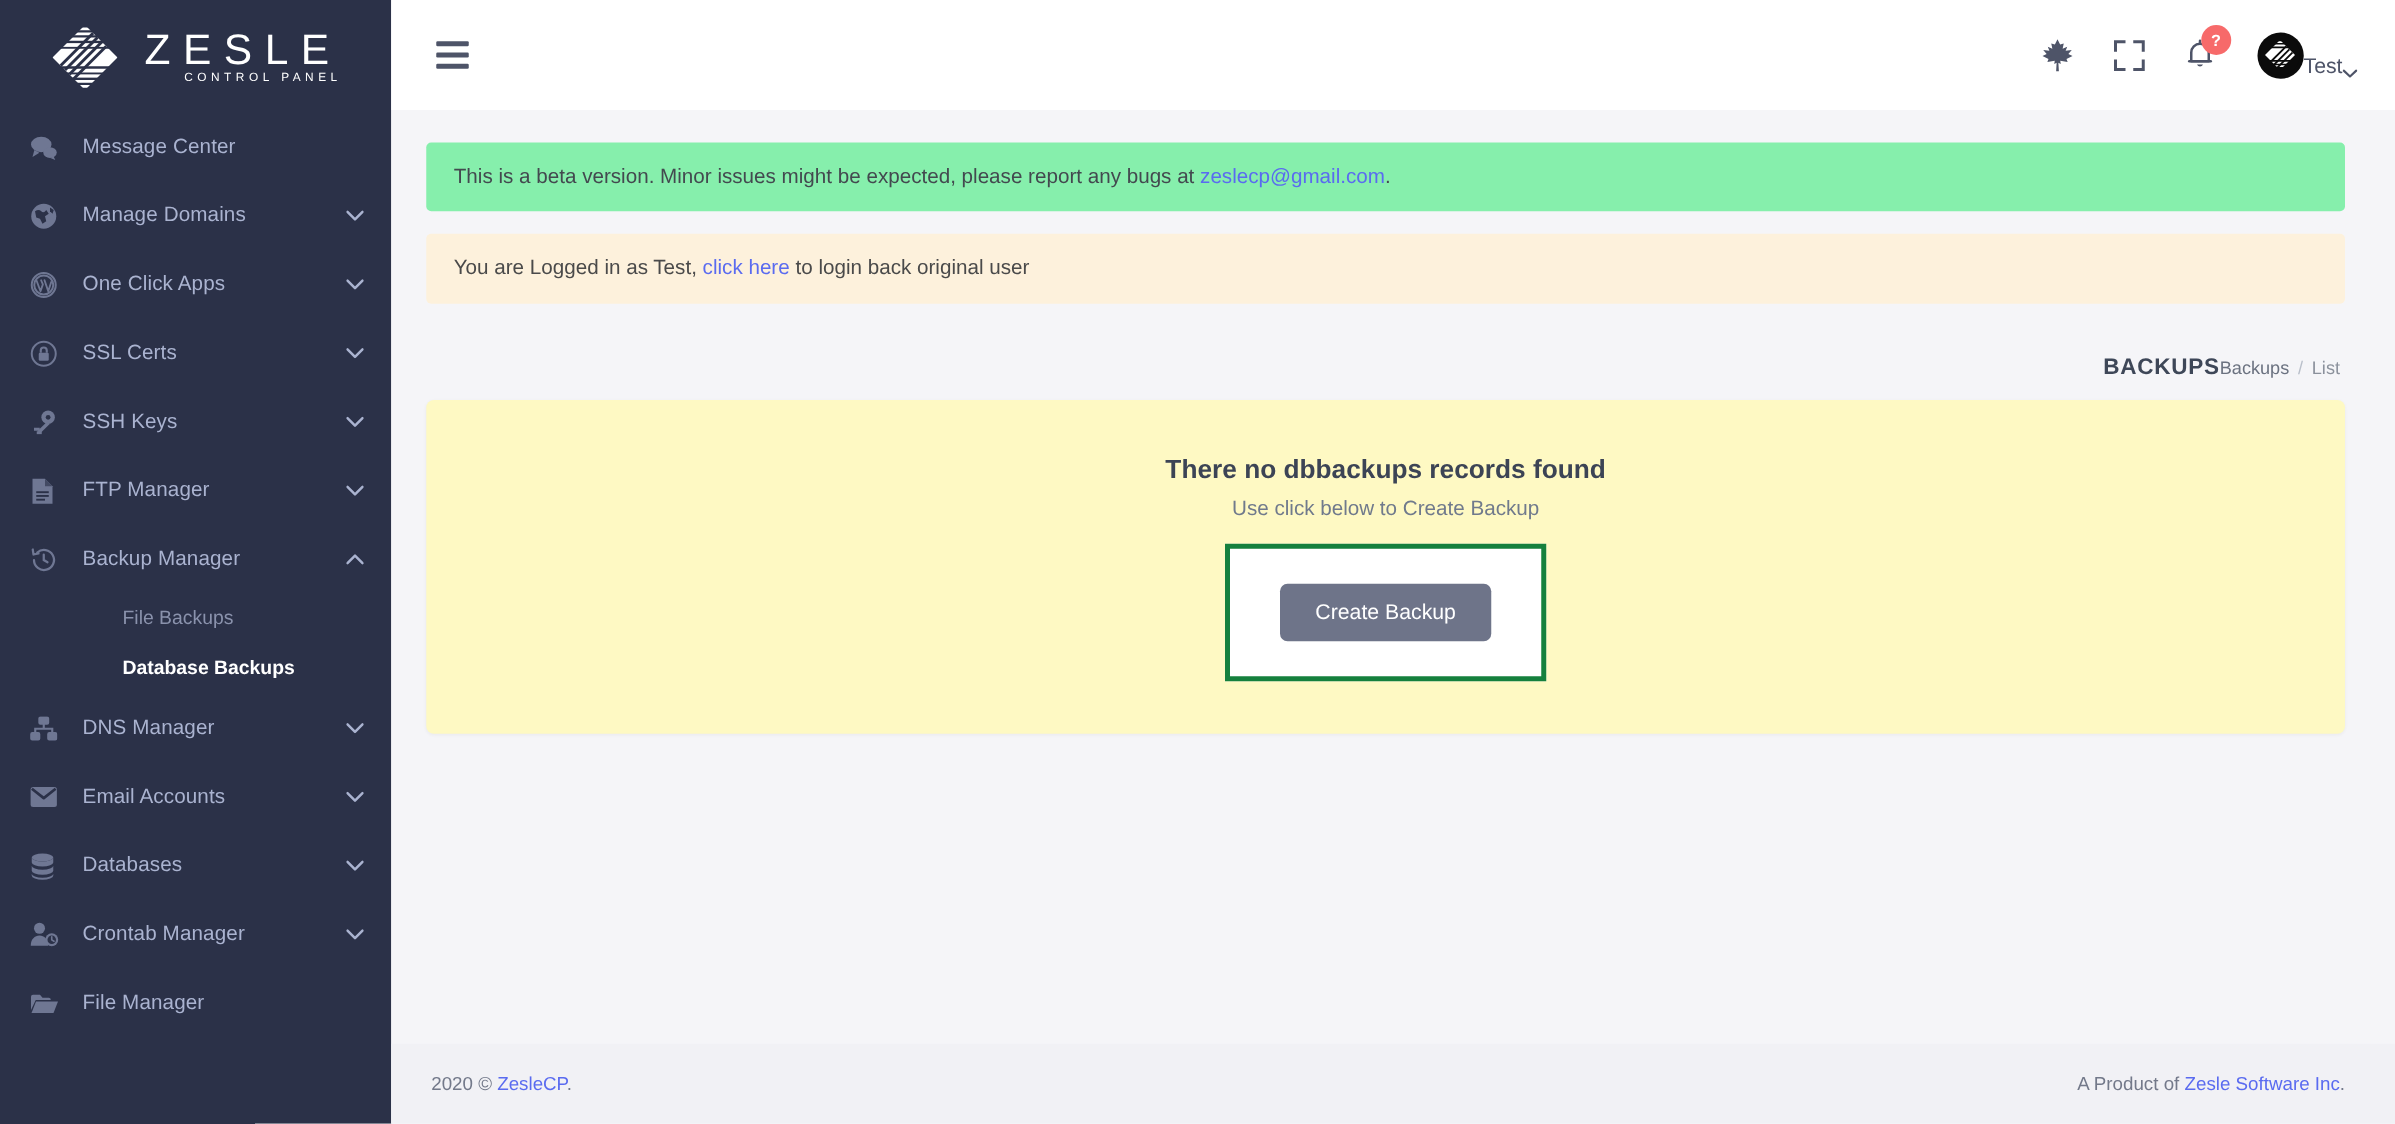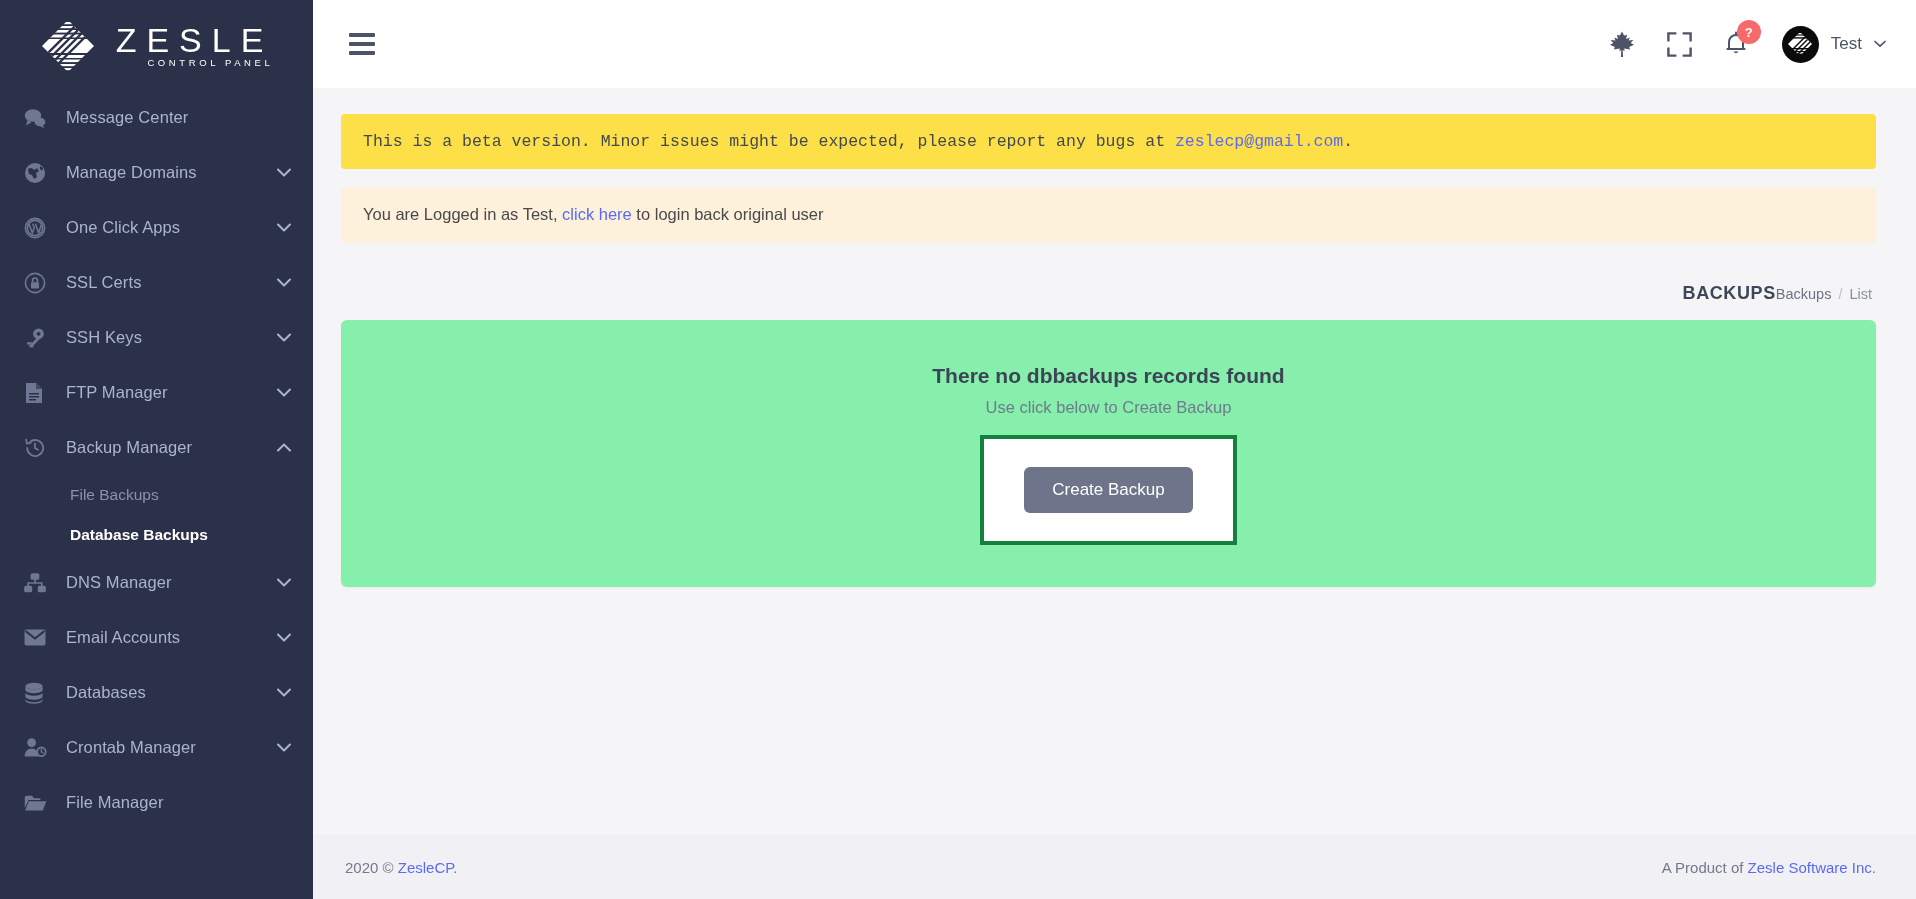--- a/index.html
+++ b/index.html
@@ -95,21 +95,21 @@
     width: 14px;
     height: 14px;
     flex: 0 0 auto;
     display: flex;
     align-items: center;
   }
   .sub-item {
     display: flex;
     align-items: center;
     height: 40px;
-    padding-left: 70px;
+    padding-left: 98px;
     cursor: pointer;
   }
   .sub-item .sub-label {
     color: #8a92ac;
     font-size: 15.5px;
     white-space: nowrap;
   }
   .sub-item.active .sub-label {
     color: #ffffff;
     font-weight: 700;
@@ -174,22 +174,21 @@
     color: #ffffff;
     font-size: 13px;
     font-weight: 700;
     display: flex;
     align-items: center;
     justify-content: center;
     line-height: 1;
   }
   .user-block {
     display: flex;
-    align-items: center;
-    gap: 12px;
+    align-items: flex-end;
     cursor: pointer;
     margin-left: 2px;
   }
   .avatar {
     width: 37px;
     height: 37px;
     border-radius: 50%;
     background: #0b0b0b;
     display: flex;
     align-items: center;
@@ -210,23 +209,22 @@
   }
 
   .alert {
     border-radius: 4px;
     padding: 17px 22px;
     font-size: 16.5px;
     line-height: 1.3;
     margin-bottom: 18px;
   }
   .alert-info {
-    background: #fde047;
+    background: #86efac;
     color: #43494f;
-    font-family: Liberation Mono, monospace;
   }
   .alert-warn {
     background: #fdf1dc;
     color: #4a4a4a;
   }
   .alert a {
     color: #5a6bf0;
     text-decoration: none;
   }
 
@@ -247,21 +245,21 @@
     color: #6b7280;
     display: flex;
     gap: 7px;
     align-items: center;
   }
   .breadcrumb .crumb { color: #6b7280; text-decoration: none; cursor: pointer; }
   .breadcrumb .sep { color: #b9bfca; }
   .breadcrumb .crumb.current { color: #8b919c; }
 
   .card {
-    background: #86efac;
+    background: #fef9c3;
     border-radius: 6px;
     box-shadow: 0 1px 3px rgba(20,25,45,0.05);
     padding: 44px 20px 42px 20px;
     text-align: center;
     position: relative;
   }
   .empty-title {
     font-size: 21px;
     font-weight: 700;
     color: #3c4455;

